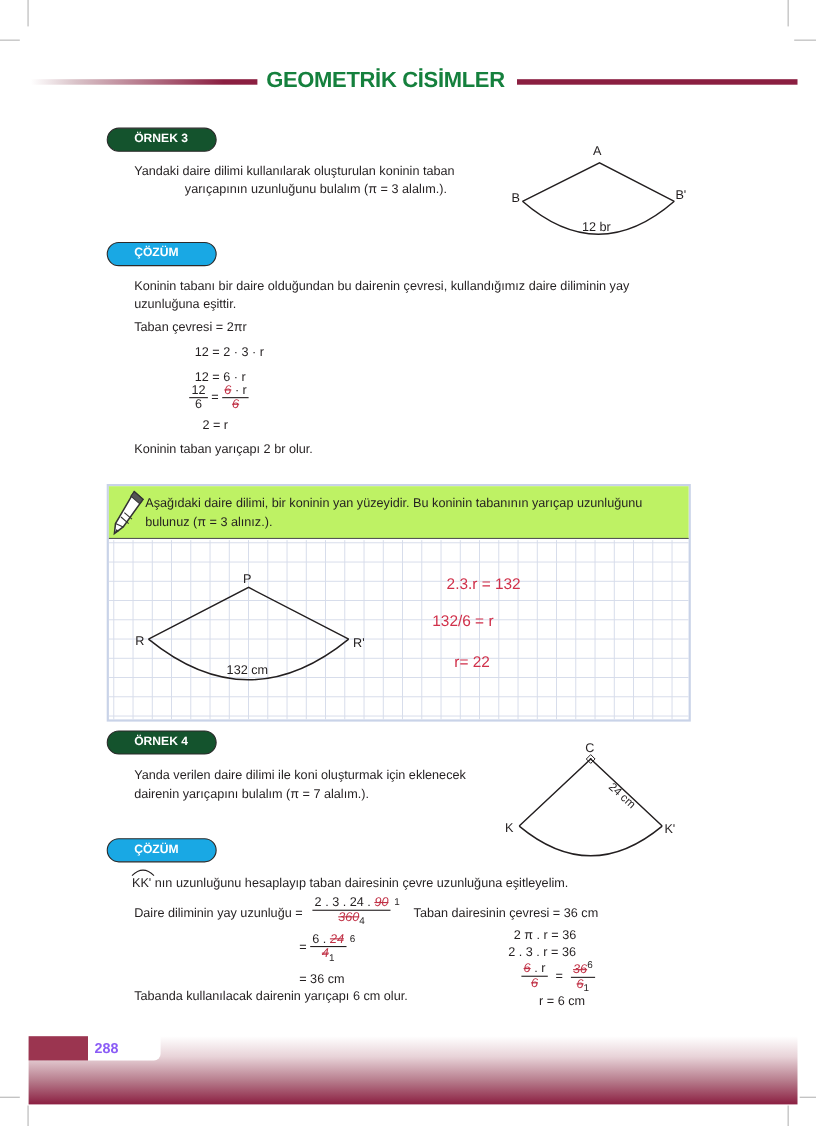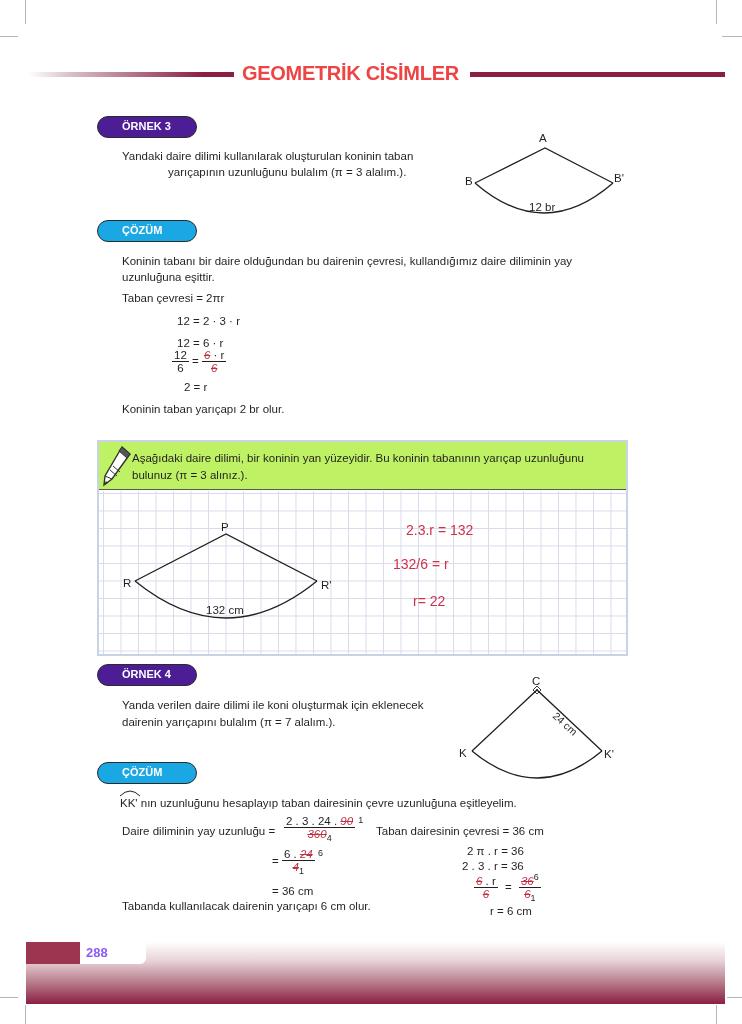--- a/index.html
+++ b/index.html
@@ -7,26 +7,26 @@
   body { position: relative; font-family: "Liberation Sans", sans-serif; color: #231f20; font-size: 11.5px; }
   .abs { position: absolute; }
 
   
   .crop { position: absolute; background: #b5b5b5; }
 
   
   .hdr-line-left { position: absolute; left: 28px; top: 72px; width: 206px; height: 5px;
     background: linear-gradient(to right, rgba(255,255,255,0) 0%, #d9c2c8 20%, #8b1f41 85%, #8b1f41 100%); }
   .hdr-line-right { position: absolute; left: 470px; top: 72px; width: 255px; height: 5px; background: #8b1f41; }
-  .hdr-title { position: absolute; left: 242px; top: 62px; font-size: 20px; font-weight: bold; color: #ef4444; letter-spacing: -0.3px; white-space: nowrap; }
+  .hdr-title { position: absolute; left: 242px; top: 62px; font-size: 20px; font-weight: bold; color: #15803d; letter-spacing: -0.3px; white-space: nowrap; }
 
   
   .badge { position: absolute; height: 22px; border-radius: 11px; border: 1.5px solid #2b2b2b;
     font-size: 11px; font-weight: bold; color: #fff; padding-left: 24px; line-height: 19px; }
-  .badge.red { background: #4c1d95; }
+  .badge.red { background: #14532d; }
   .badge.blue { background: #19a8e4; }
 
   .txt { position: absolute; font-size: 11.5px; line-height: 16px; white-space: nowrap; }
   .strike { text-decoration: line-through; text-decoration-color: #c03045; color: #c03045; font-style: italic; }
 
   
   .activity { position: absolute; left: 97px; top: 440px; width: 531px; height: 216px; border: 2px solid #c9d3e8; background: #fff; }
   .activity-head { position: absolute; left: 0; top: 0; width: 100%; height: 48px; border-bottom: 1.5px solid #555; background: #bef264; }
   .grid { position: absolute; left: 0; top: 49px; width: 100%; height: 163px;
     background-image:

